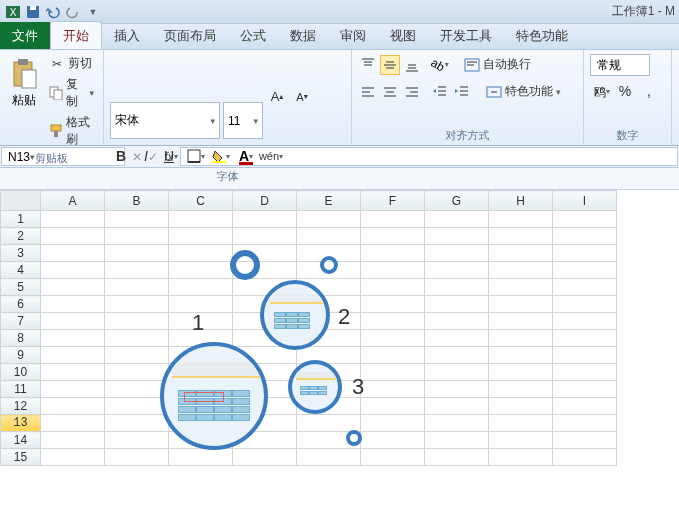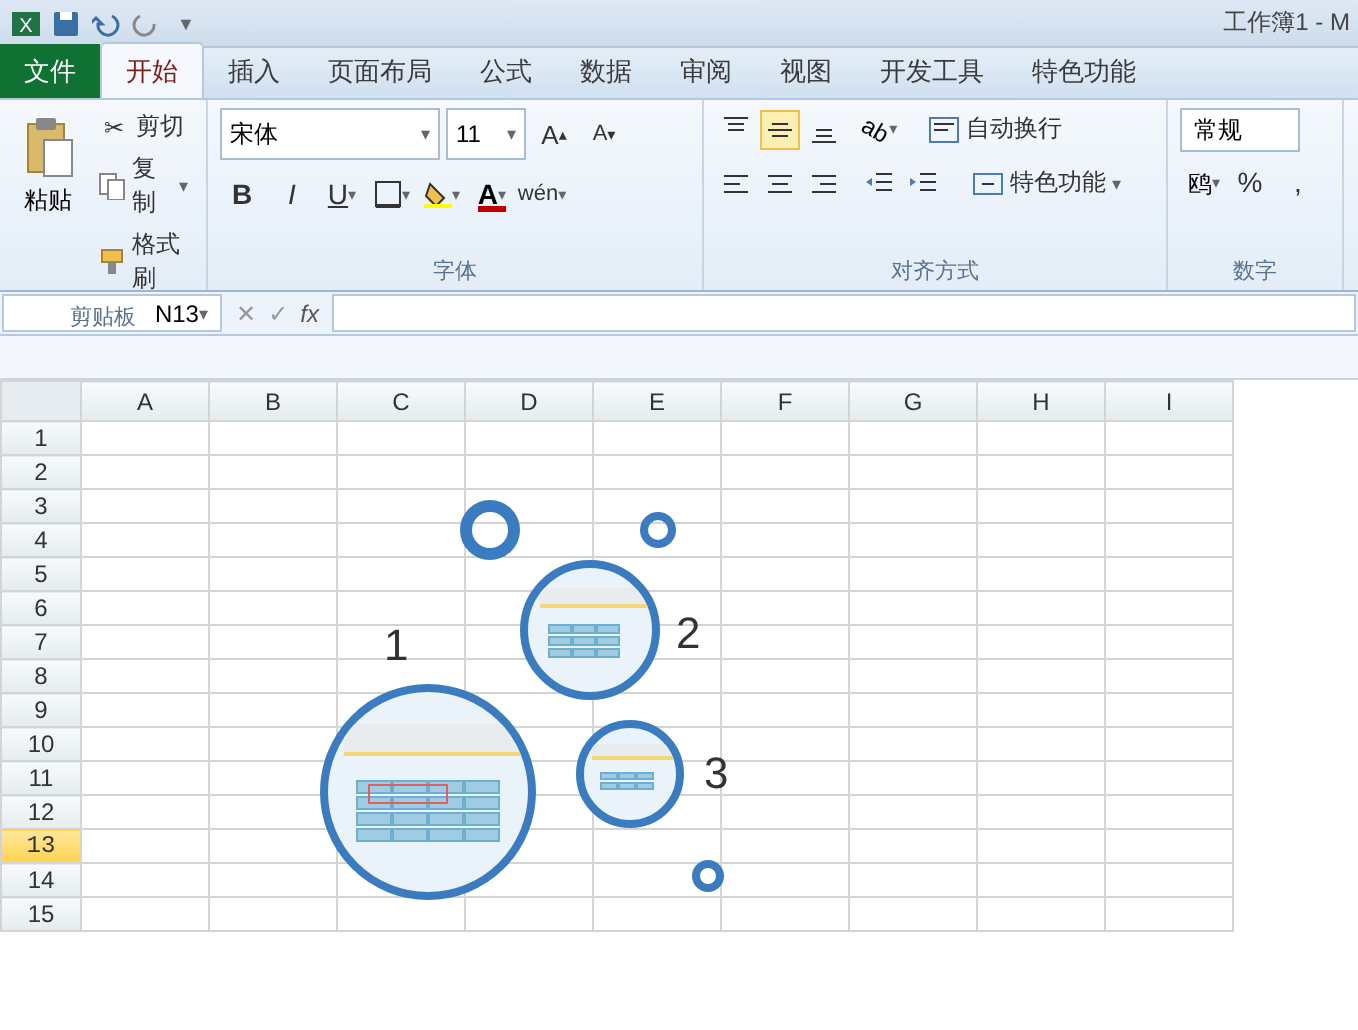--- a/index.html
+++ b/index.html
@@ -27,39 +27,39 @@
 
 .paste-btn { display: flex; flex-direction: column; align-items: center; width: 40px; padding: 2px; cursor: pointer; }
 .paste-icon { width: 32px; height: 36px; display: flex; align-items: center; justify-content: center; }
 .clip-mini { display: flex; flex-direction: column; gap: 2px; }
 .clip-mini-btn { display: flex; align-items: center; gap: 3px; padding: 1px 3px; cursor: pointer; font-size: 12px; color: #333; }
 .clip-mini-btn .mi { width: 16px; height: 16px; display: inline-flex; align-items: center; justify-content: center; }
 
 
 .font-rows { display: flex; flex-direction: column; gap: 6px; }
 .font-row { display: flex; gap: 3px; align-items: center; }
-.font-select { background: #fff; border: 1px solid #a9bdd3; height: 26px; padding: 0 4px; font-size: 12px; display: flex; align-items: center; gap: 4px; }
+.font-select { background: #fff; border: 1px solid #a9bdd3; height: 37px; padding: 0 4px; font-size: 12px; display: flex; align-items: center; gap: 4px; margin-top: 48px; }
 .font-name { width: 110px; }
 .font-size { width: 40px; }
 .dd { color: #666; font-size: 9px; }
 .sq-btn { width: 22px; height: 22px; border: 1px solid transparent; display: flex; align-items: center; justify-content: center; cursor: pointer; font-size: 14px; color: #333; }
 
 
 .align-rows { display: flex; flex-direction: column; gap: 6px; }
 .align-row { display: flex; gap: 2px; align-items: center; }
 .align-btn { width: 20px; height: 20px; display: flex; align-items: center; justify-content: center; cursor: pointer; }
 .wrap-btn, .merge-btn { display: flex; align-items: center; gap: 3px; padding: 2px 4px; cursor: pointer; font-size: 12px; color: #333; }
 
 
 .num-rows { display: flex; flex-direction: column; gap: 4px; }
 .num-select { background: #fff; border: 1px solid #a9bdd3; height: 22px; padding: 0 6px; font-size: 12px; display: flex; align-items: center; gap: 20px; width: 60px; }
 
 
 .formula-bar { height: 22px; background: #edf3fa; border-bottom: 1px solid #b6c8dc; display: flex; align-items: stretch; }
-.name-box { width: 110px; background: #fff; border: 1px solid #b6c8dc; margin: 1px; display: flex; align-items: center; padding: 0 6px; font-size: 12px; justify-content: flex-end; }
+.name-box { width: 124px; background: #fff; border: 1px solid #b6c8dc; margin: 1px; display: flex; align-items: center; padding: 0 6px; font-size: 12px; justify-content: flex-start; }
 .fx-section { display: flex; align-items: center; padding: 0 6px; gap: 6px; }
 .fx-cancel, .fx-ok { color: #999; font-size: 12px; }
 .fx-label { font-style: italic; color: #555; }
 .formula-input { flex: 1; background: #fff; border: 1px solid #b6c8dc; margin: 1px; }
 
 
 .sub-bar { height: 22px; background: #f3f7fb; border-bottom: 1px solid #c5d6e8; }
 
 
 .grid-wrap { position: relative; height: 325px; background: #fff; overflow: hidden; }

